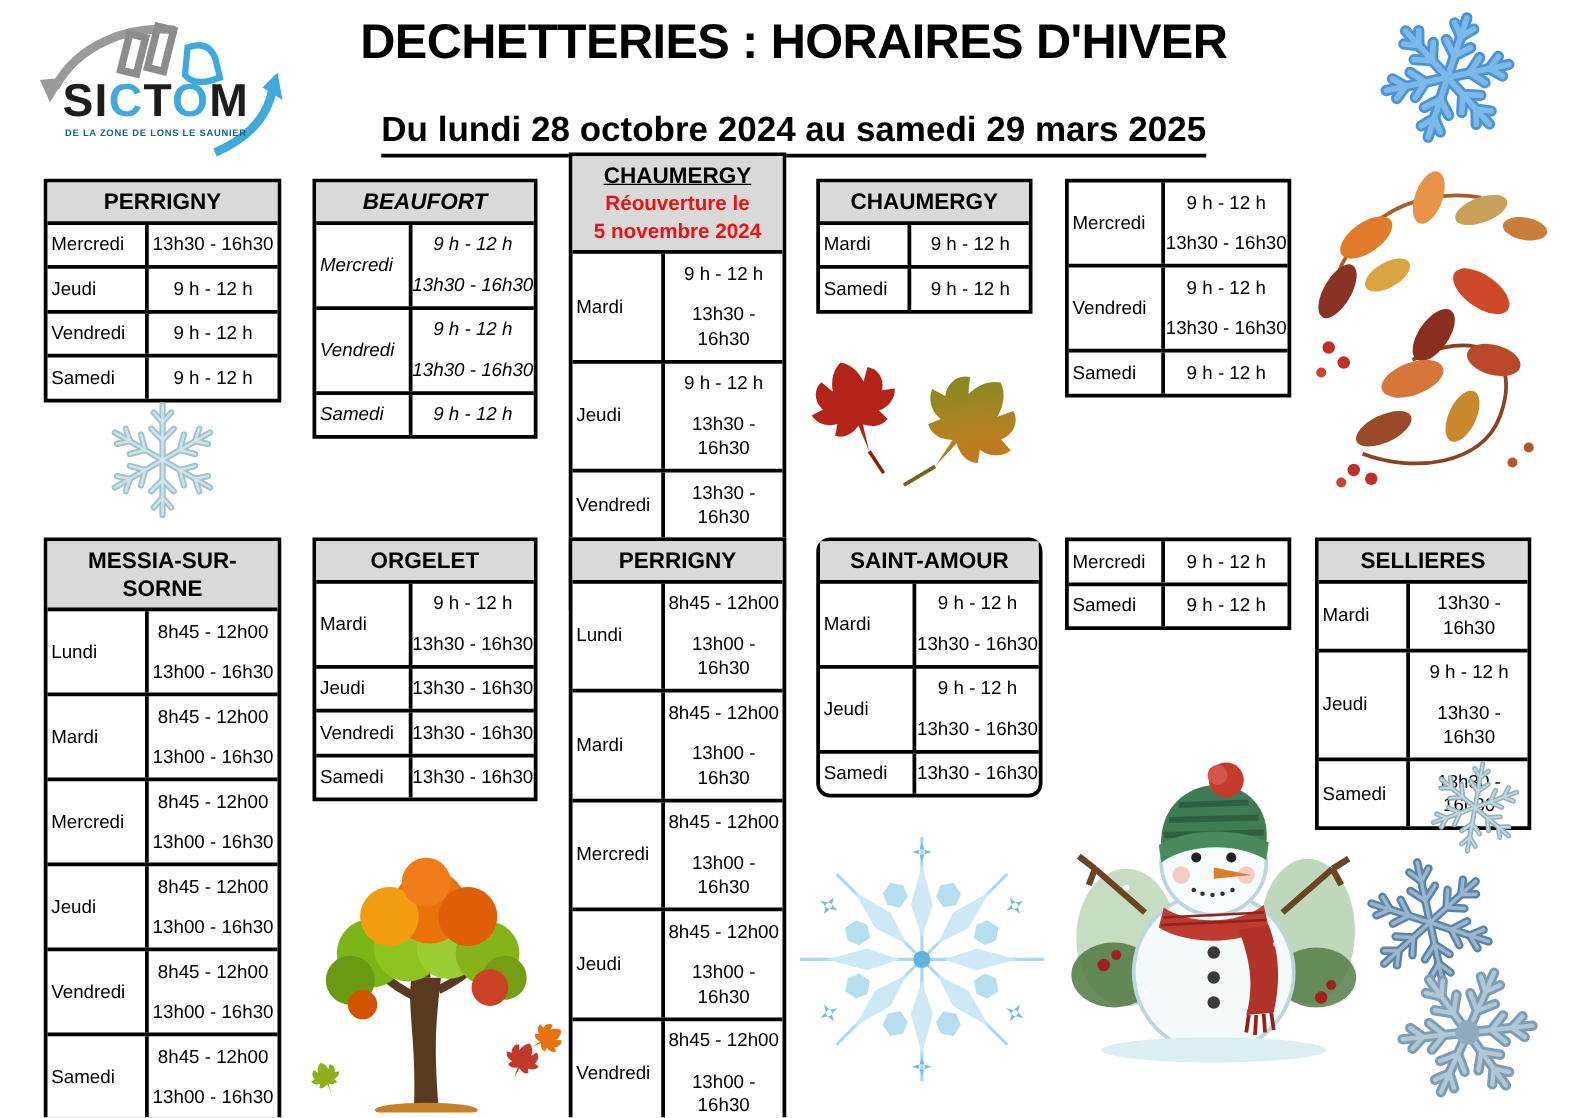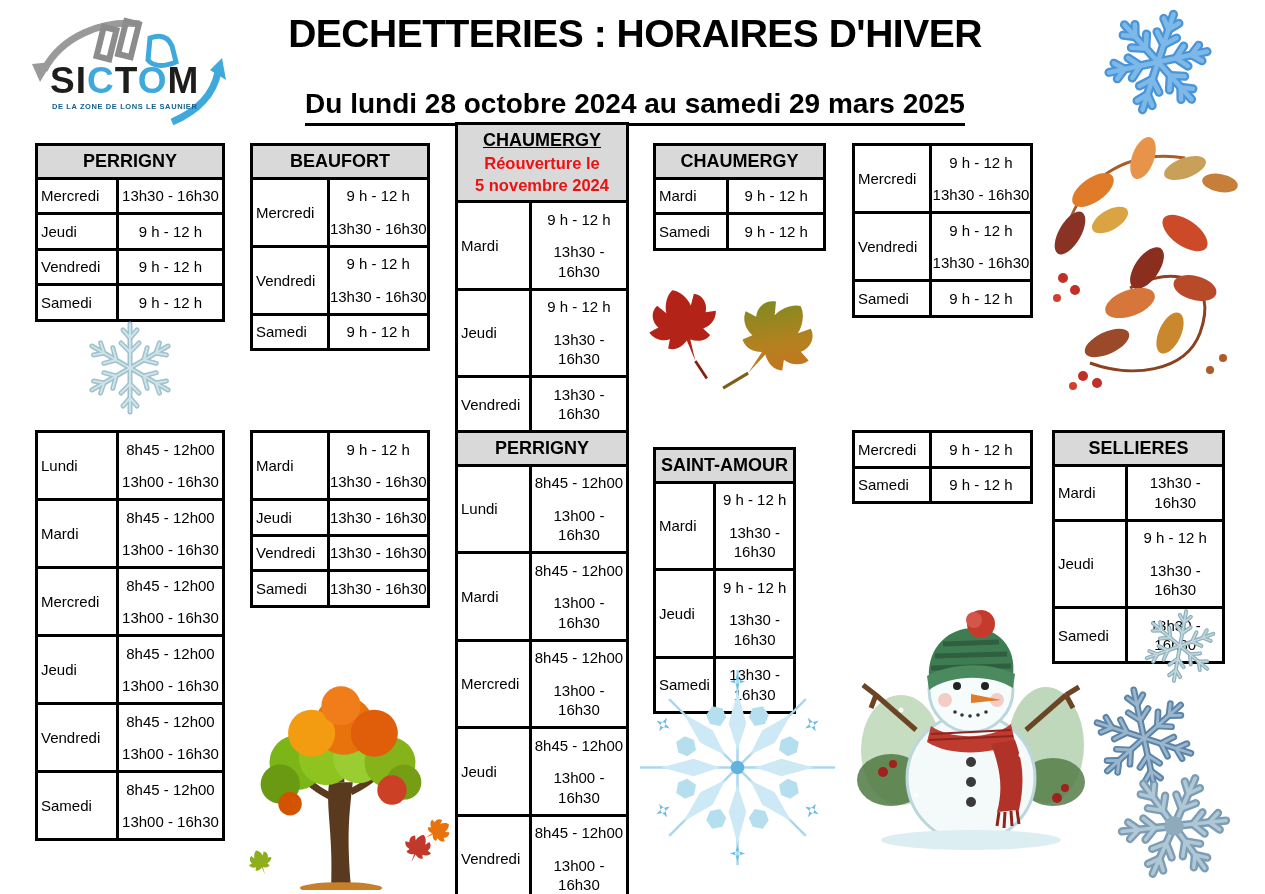--- a/index.html
+++ b/index.html
@@ -23,28 +23,28 @@
   .tbl-note{font-weight:bold;font-size:16.5px;color:#ee1111;line-height:1.35;}
   .tbl-row{display:flex;border-bottom:3px solid #000;}
   .tbl-row:last-child{border-bottom:none;}
   .day-cell{width:44%;border-right:3px solid #000;display:flex;align-items:center;
             padding:2px 3px;font-size:15px;box-sizing:border-box;}
   .hours-cell{width:56%;display:flex;flex-direction:column;justify-content:center;
               text-align:center;font-size:15px;box-sizing:border-box;}
   .hour-line{padding:6.5px 0;line-height:1.3;}
 
   #tbl-0{left:35px;top:143px;width:190px;}
-  #tbl-1{left:250px;top:143px;width:180px;}
+  #tbl-1{left:250px;top:143px;width:180px;font-style:italic;}
   #tbl-2{left:455px;top:122px;width:174px;}
   #tbl-3{left:653px;top:143px;width:173px;}
   #tbl-4{left:852px;top:143px;width:181px;}
   #tbl-5{left:35px;top:430px;width:190px;}
   #tbl-6{left:250px;top:430px;width:180px;}
   #tbl-7{left:455px;top:430px;width:174px;}
-  #tbl-8{left:653px;top:447px;width:143px;}
+  #tbl-8{left:653px;top:430px;width:181px;border-radius:11px;}
   #tbl-9{left:852px;top:430px;width:181px;}
   #tbl-10{left:1052px;top:430px;width:173px;}
 
   
   .deco{position:absolute;}
 </style>
 </head>
 <body>
 
 <div class="page">
@@ -217,20 +217,23 @@
         </div>
       </div>
       <div class="tbl-row">
         <div class="day-cell">Samedi</div>
         <div class="hours-cell">
           <div class="hour-line">9 h - 12 h</div>
         </div>
       </div>
     </div>
   <div class="sched-table" id="tbl-5">
+      <div class="tbl-header">
+        <div class="tbl-title">MESSIA-SUR-SORNE</div>
+      </div>
       <div class="tbl-row">
         <div class="day-cell">Lundi</div>
         <div class="hours-cell">
           <div class="hour-line">8h45 - 12h00</div>
           <div class="hour-line">13h00 - 16h30</div>
         </div>
       </div>
       <div class="tbl-row">
         <div class="day-cell">Mardi</div>
         <div class="hours-cell">
@@ -261,20 +264,23 @@
       </div>
       <div class="tbl-row">
         <div class="day-cell">Samedi</div>
         <div class="hours-cell">
           <div class="hour-line">8h45 - 12h00</div>
           <div class="hour-line">13h00 - 16h30</div>
         </div>
       </div>
     </div>
   <div class="sched-table" id="tbl-6">
+      <div class="tbl-header">
+        <div class="tbl-title">ORGELET</div>
+      </div>
       <div class="tbl-row">
         <div class="day-cell">Mardi</div>
         <div class="hours-cell">
           <div class="hour-line">9 h - 12 h</div>
           <div class="hour-line">13h30 - 16h30</div>
         </div>
       </div>
       <div class="tbl-row">
         <div class="day-cell">Jeudi</div>
         <div class="hours-cell">

